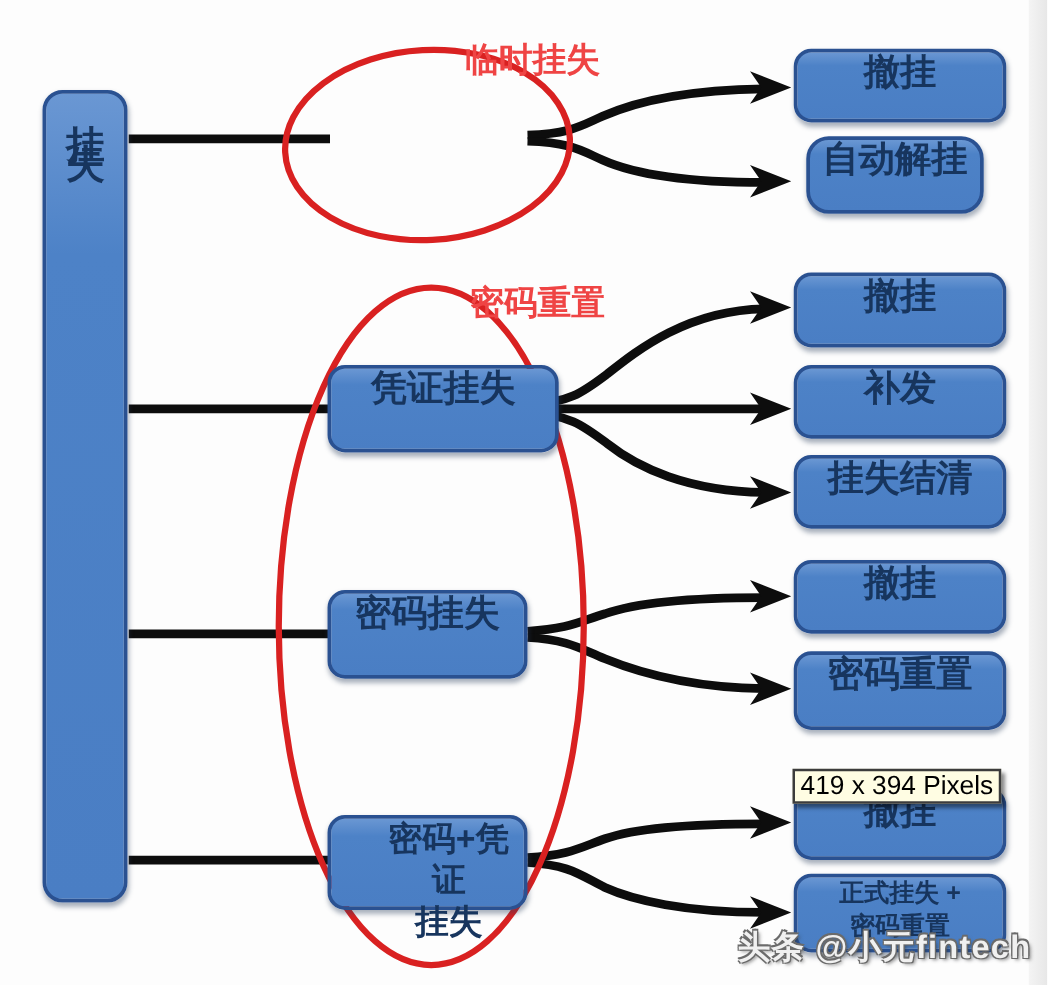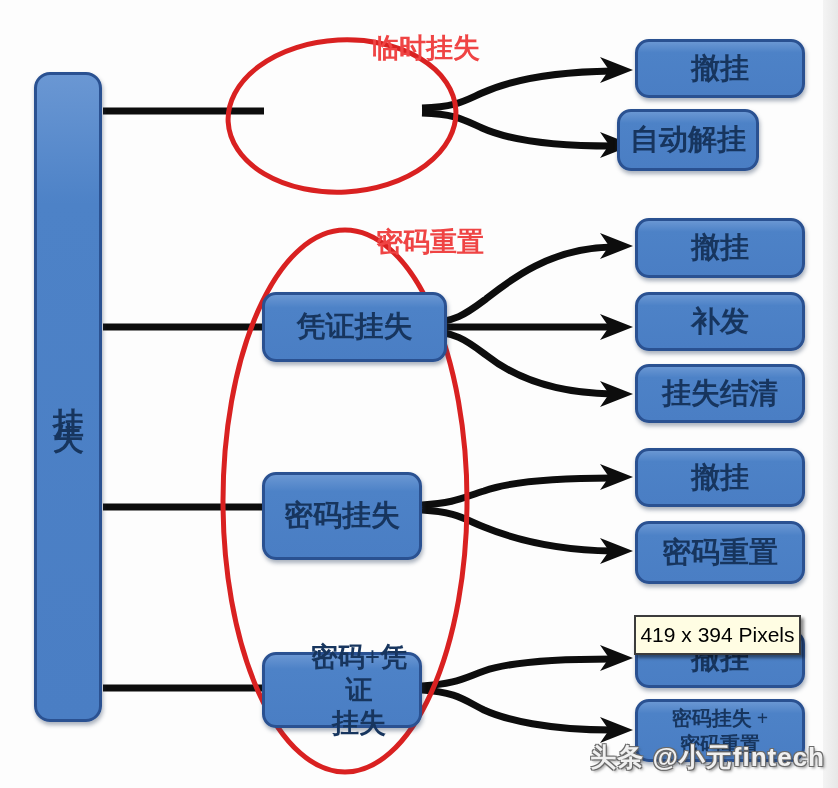--- a/index.html
+++ b/index.html
@@ -8,40 +8,40 @@
     background:#fdfdfd;
     font-family:"Liberation Sans","DejaVu Sans",sans-serif;
   }
   .wires{position:absolute;left:0;top:0;z-index:1;}
   .node{
     position:absolute;box-sizing:border-box;z-index:2;
     background:linear-gradient(180deg,#6a97d3 0%,#4d82c7 20%,#4a7ec4 100%);
     border:3px solid #2a5191;
     border-radius:14px;
     color:#17355e;font-weight:bold;
-    display:flex;flex-direction:column;align-items:center;justify-content:center;
+    display:flex;flex-direction:column;align-items:center;justify-content:flex-start;
     text-align:center;
     box-shadow:1px 3px 4px rgba(40,60,90,0.40);
-    font-size:29px;line-height:1.15;font-family:Liberation Serif, serif;
+    font-size:29px;line-height:1.15;
   }
   .node-root{
     left:34px;top:72px;width:68px;height:650px;border-radius:16px;
     font-size:31px;
   }
   .node-root .vtext{
     writing-mode:vertical-rl;text-orientation:upright;letter-spacing:14px;
   }
   .float-label{
     position:absolute;z-index:2;color:#ef4444;font-weight:bold;font-size:27px;
     white-space:nowrap;
   }
   .two-line{font-size:27px;line-height:33px;padding-left:34px;}
   .small-two-line{font-size:20px;line-height:26px;}
   .tooltip{
-    position:absolute;left:634px;top:615px;width:167px;height:40px;z-index:5;
+    position:absolute;left:634px;top:615px;width:167px;height:28px;z-index:5;
     background:#fffde3;border:2px solid #3c3c3c;box-sizing:border-box;
     box-shadow:3px 3px 3px rgba(0,0,0,0.45);
     display:flex;align-items:center;justify-content:center;
     font-size:21px;color:#000;white-space:nowrap;
   }
   .watermark{
     position:absolute;right:13px;top:740px;z-index:6;
     font-size:26px;font-weight:bold;color:rgba(252,252,252,0.92);
     white-space:nowrap;letter-spacing:1px;
     text-shadow:-1px -1px 0 #6b6b6b,1px -1px 0 #6b6b6b,-1px 1px 0 #6b6b6b,1px 1px 0 #6b6b6b,2px 2px 3px rgba(50,50,50,0.55);
@@ -99,32 +99,32 @@
   <div class="node node-root">
     <span class="vtext">挂失</span>
   </div>
 
   <div class="float-label" style="left:372px;top:30px;">临时挂失</div>
   <div class="float-label" style="left:376px;top:224px;">密码重置</div>
 
   <div class="node" style="left:262px;top:292px;width:185px;height:70px;">
     <span>凭证挂失</span>
   </div>
-  <div class="node" style="left:262px;top:472px;width:160px;height:88px;">
+  <div class="node" style="left:262px;top:472px;width:160px;height:71px;">
     <span>密码挂失</span>
   </div>
   <div class="node two-line" style="left:262px;top:652px;width:160px;height:76px;">
     <span>密码+凭证</span>
     <span>挂失</span>
   </div>
 
   <div class="node" style="left:635px;top:39px;width:170px;height:59px;">
     <span>撤挂</span>
   </div>
-  <div class="node" style="left:617px;top:109px;width:142px;height:62px;">
+  <div class="node" style="left:645px;top:109px;width:142px;height:62px;border-radius:18px;">
     <span>自动解挂</span>
   </div>
 
   <div class="node" style="left:635px;top:218px;width:170px;height:60px;">
     <span>撤挂</span>
   </div>
   <div class="node" style="left:635px;top:364px;width:170px;height:59px;">
     <span>挂失结清</span>
   </div>
   <div class="node" style="left:635px;top:292px;width:170px;height:59px;">
@@ -135,21 +135,21 @@
     <span>撤挂</span>
   </div>
   <div class="node" style="left:635px;top:521px;width:170px;height:63px;">
     <span>密码重置</span>
   </div>
 
   <div class="node" style="left:635px;top:630px;width:170px;height:58px;">
     <span>撤挂</span>
   </div>
   <div class="node small-two-line" style="left:635px;top:699px;width:170px;height:63px;">
-    <span>密码挂失 +</span>
+    <span>正式挂失 +</span>
     <span>密码重置</span>
   </div>
 
   <div class="tooltip">
     <span>419 x 394 Pixels</span>
   </div>
 
   <div class="watermark">头条 @小元fintech</div>
 
   <div class="right-strip"></div>

